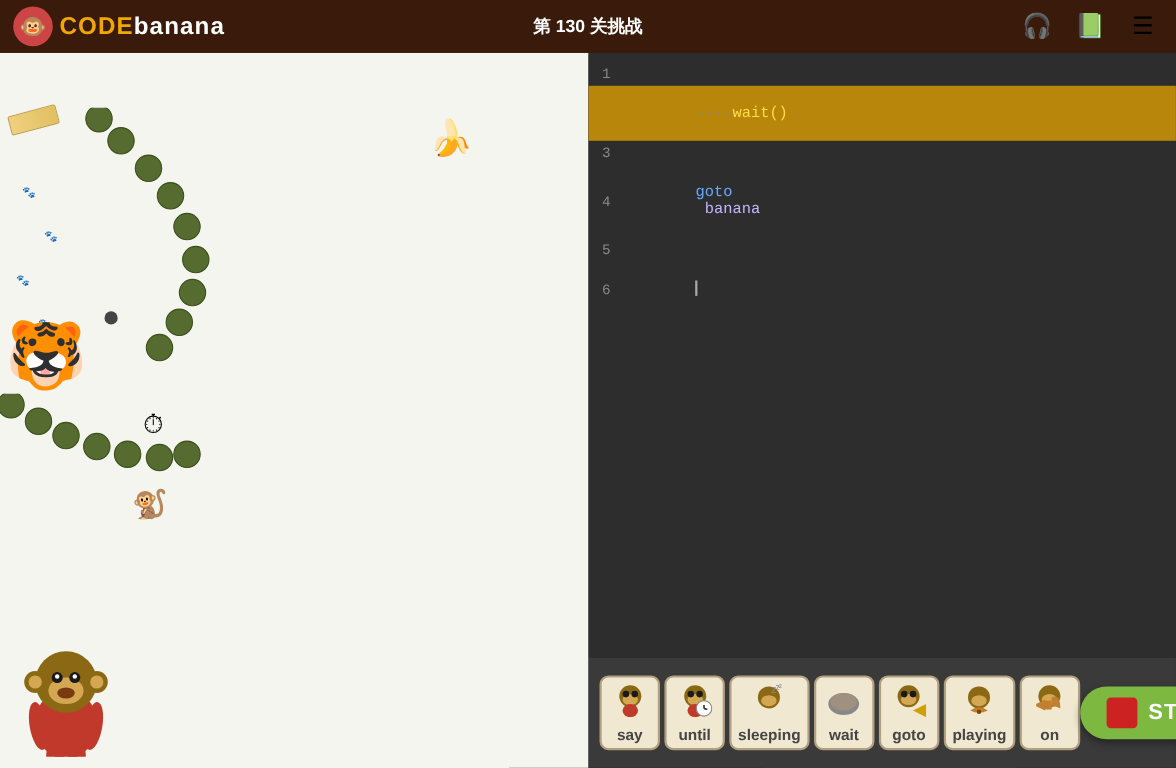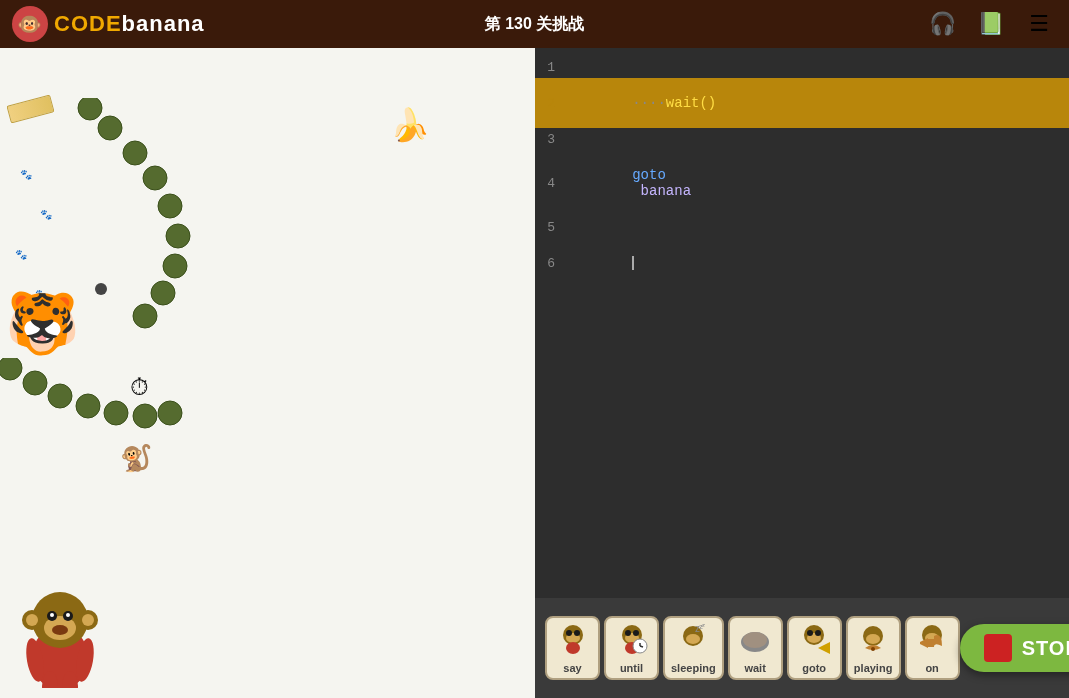--- a/index.html
+++ b/index.html
@@ -82,21 +82,21 @@
       display: flex; gap: 4px; align-items: center;
     }
     .tool-btn {
       display: flex; flex-direction: column; align-items: center;
       background: #f0e8d0; border: 2px solid #b0a080;
       border-radius: 8px; padding: 4px 6px; cursor: pointer;
       min-width: 55px; font-size: 10px; color: #333;
       user-select: none;
     }
     .tool-btn-icon { font-size: 22px; margin-bottom: 2px; }
-    .tool-btn-label { font-size: 11px; font-weight: bold; color: #444; text-align: right; }
+    .tool-btn-label { font-size: 14px; font-weight: bold; color: #444; text-align: right; }
 
     
     .stop-btn-container {
       display: flex; align-items: center; gap: 8px;
     }
     .stop-btn {
       background: #7db840; border: none; border-radius: 50px;
       padding: 10px 24px; cursor: pointer;
       display: flex; align-items: center; gap: 10px;
       box-shadow: 0 3px 8px rgba(0,0,0,0.4);

